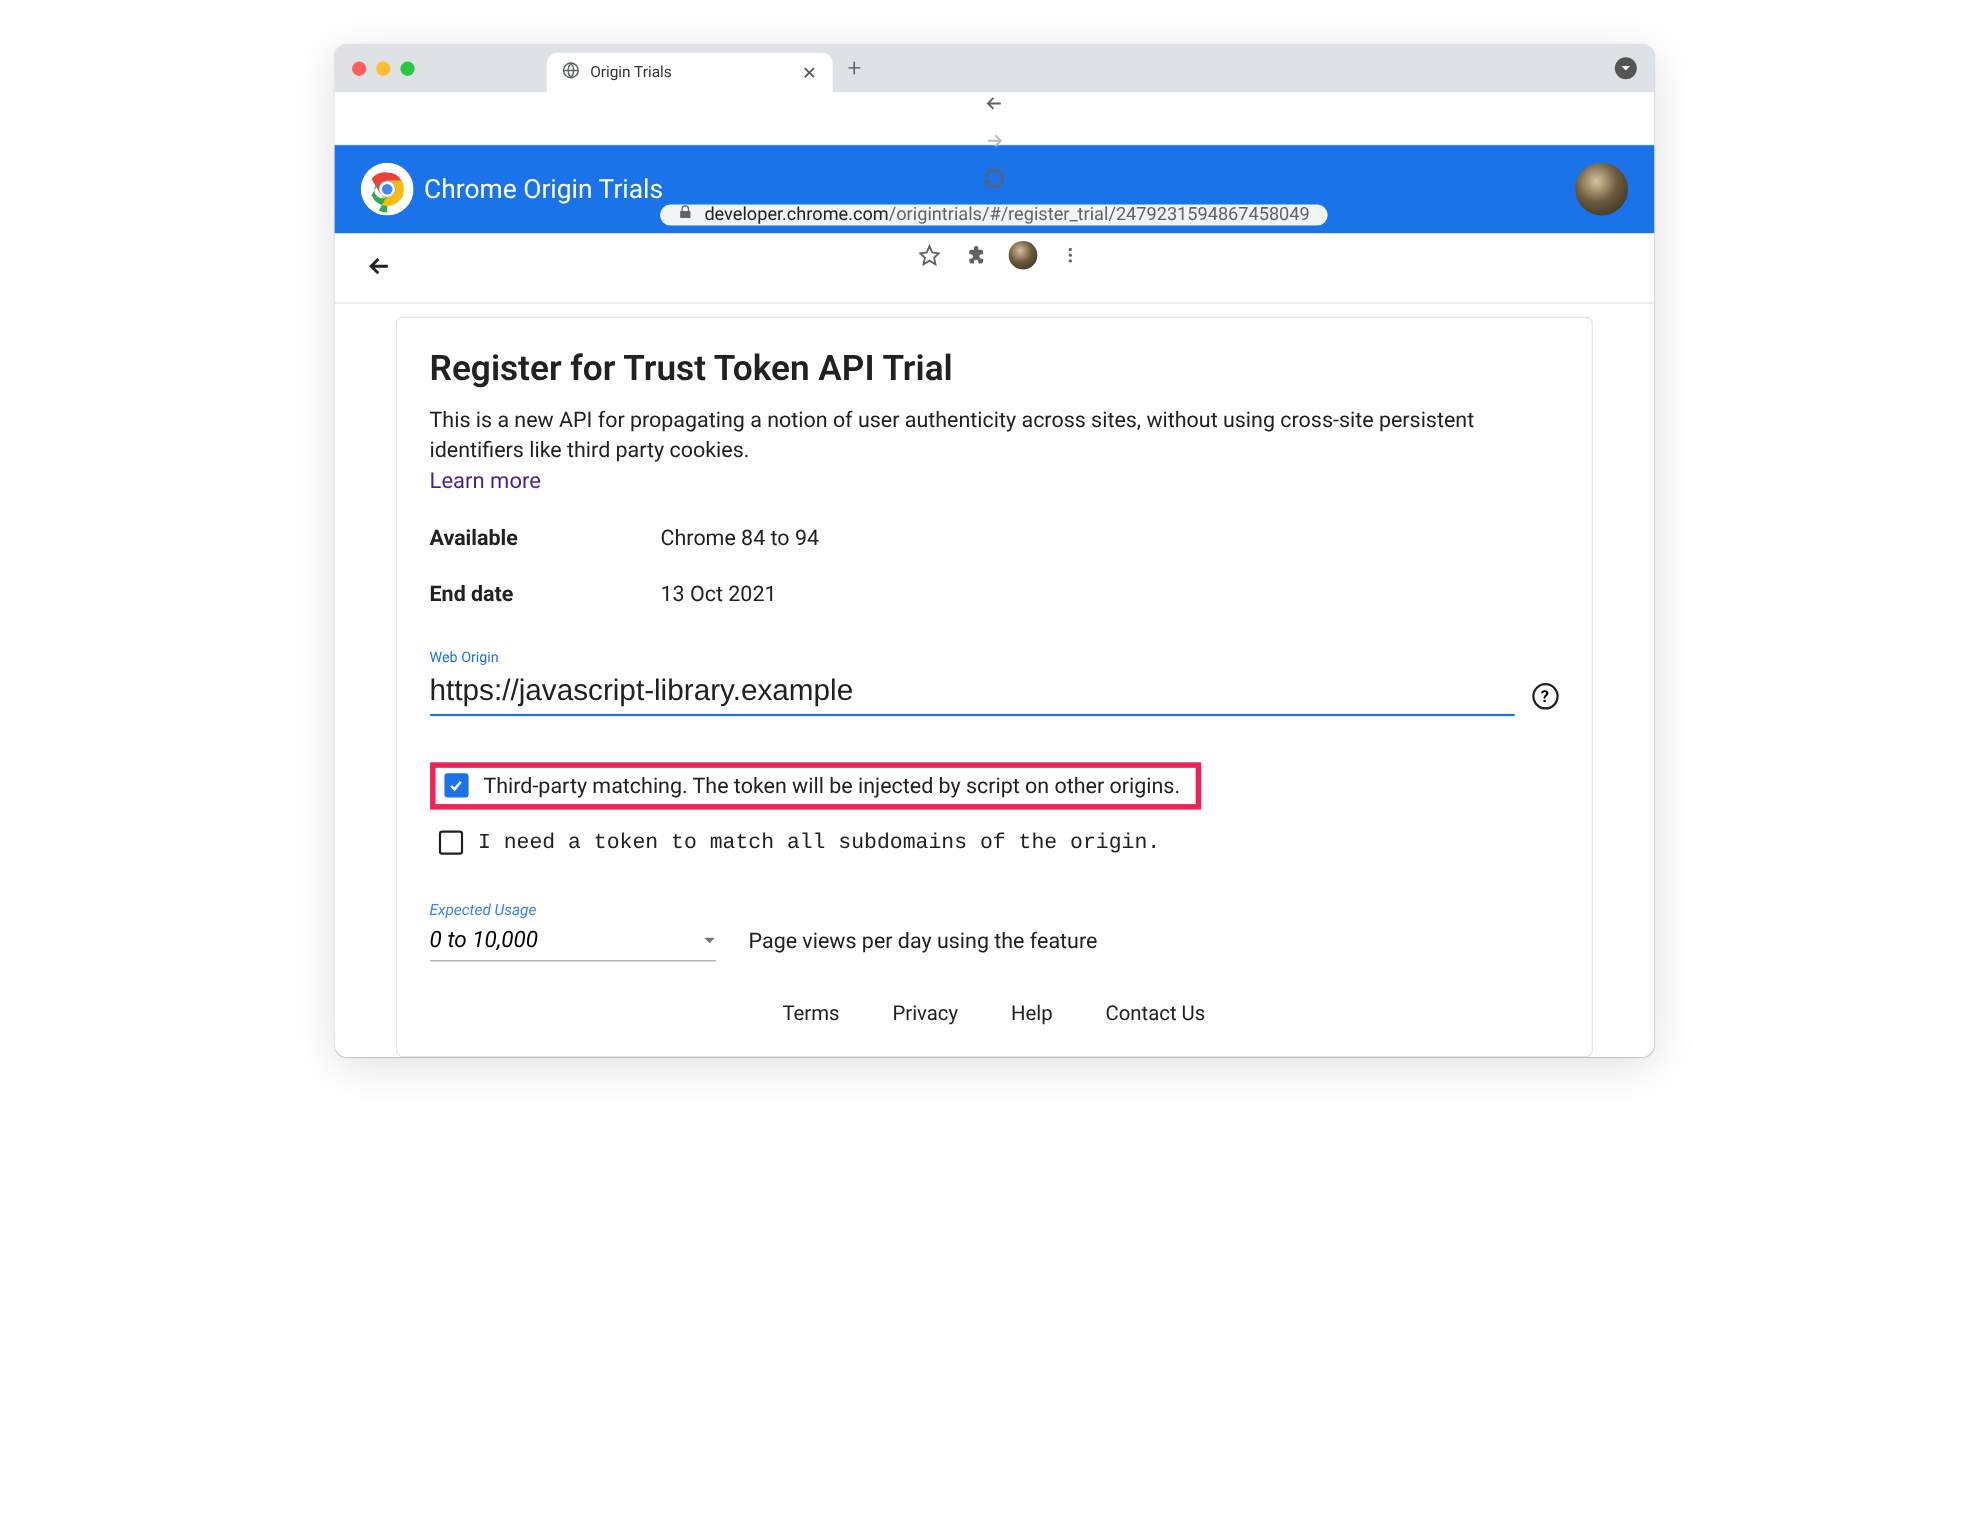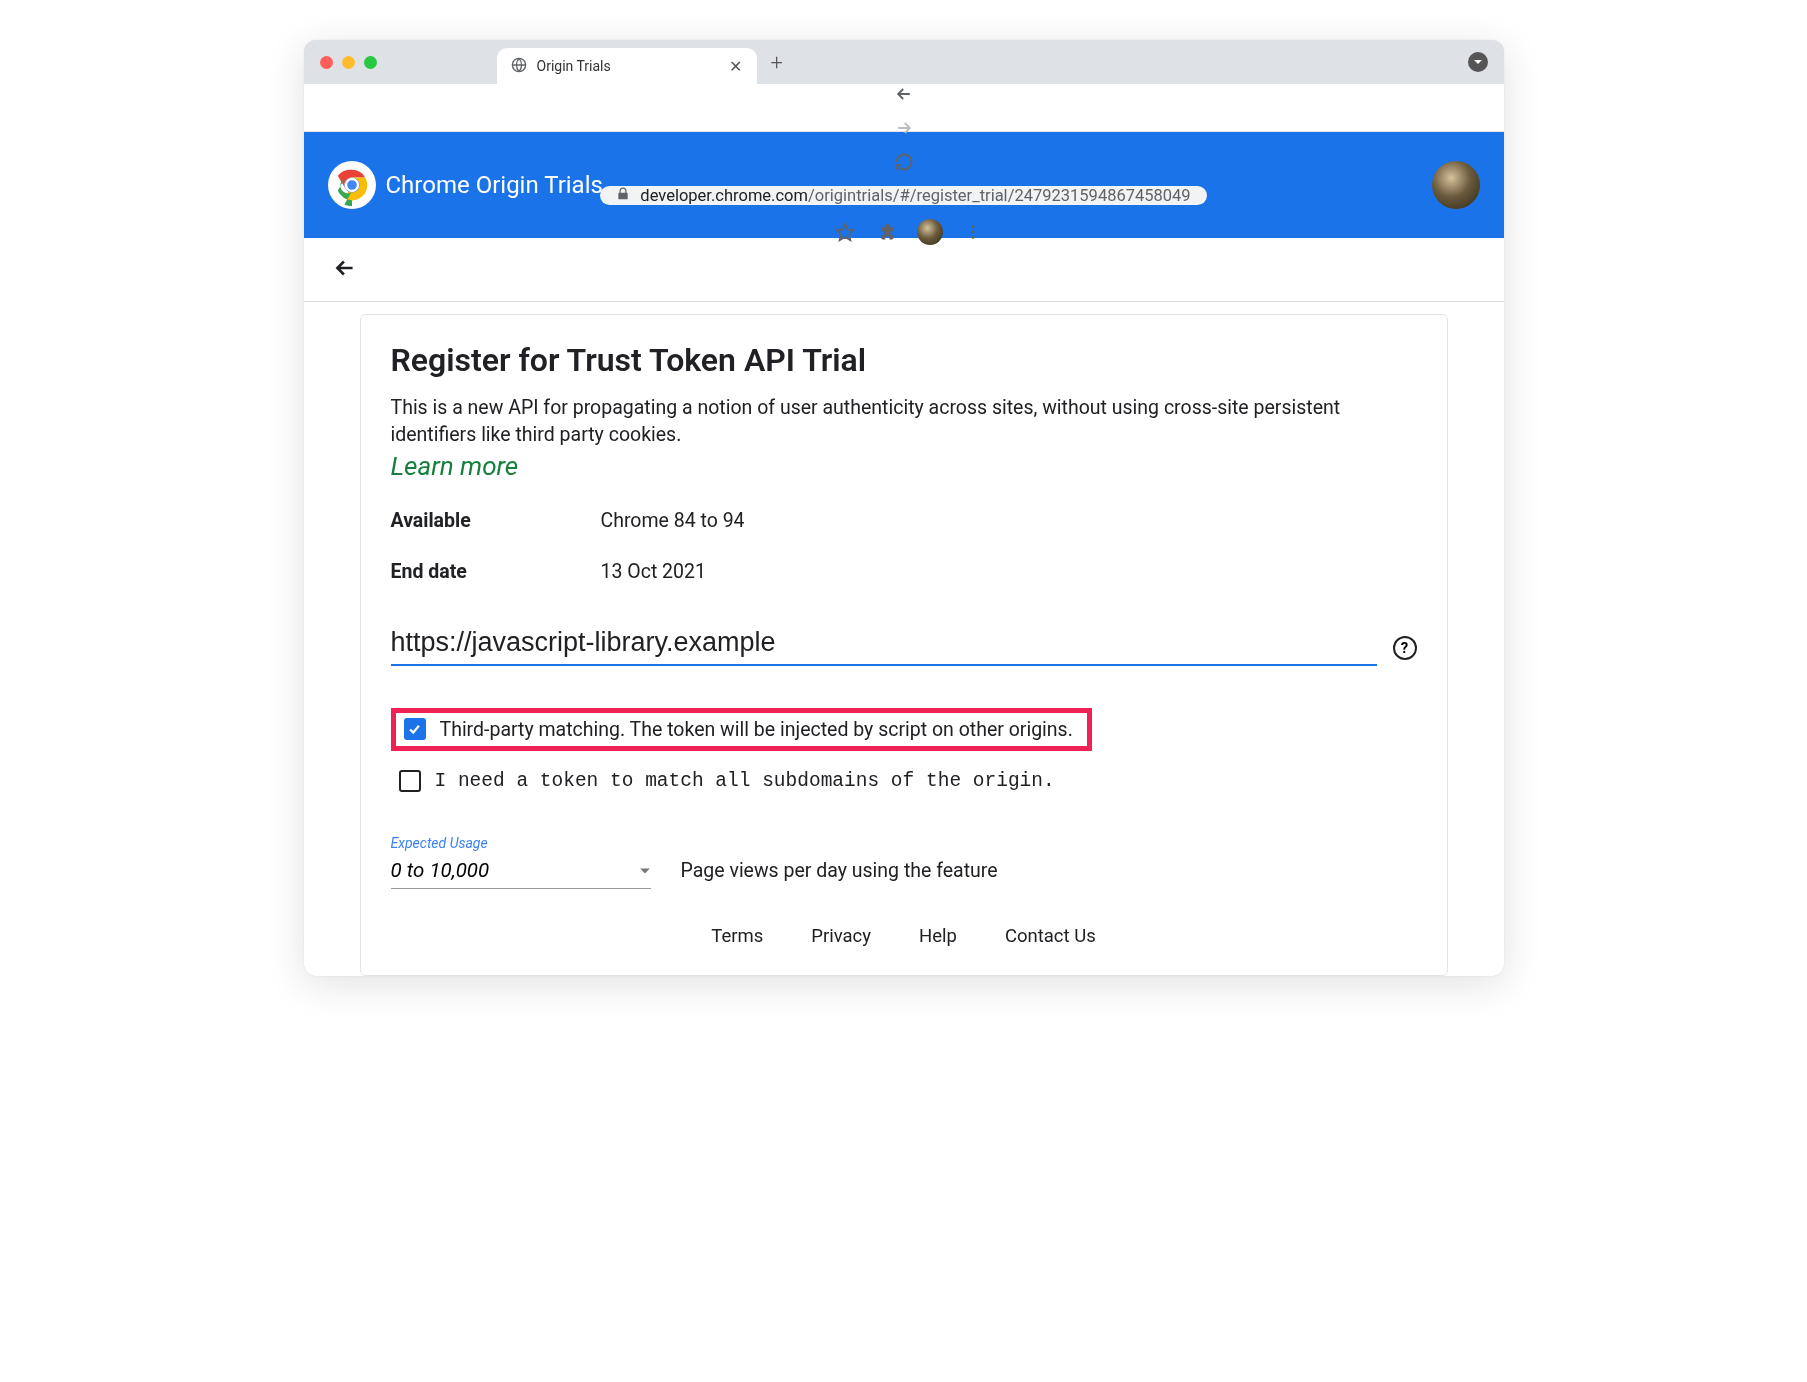--- a/index.html
+++ b/index.html
@@ -79,21 +79,21 @@
 .url-domain { color: #202124; }
 .url-path { color: #5f6368; }
 .addr-icons { display: flex; align-items: center; gap: 18px; margin-left: 10px; }
 .addr-icons .nav-icon { color: #5f6368; }
 .avatar-sm {
   width: 26px; height: 26px; border-radius: 50%;
   background: radial-gradient(circle at 40% 35%, #d6c29b 0%, #6b5a3d 45%, #2a2614 100%);
 }
 .app-header {
   background: #1a73e8;
-  height: 106px;
+  height: 80px;
   display: flex;
   align-items: center;
   padding: 0 24px;
   gap: 10px;
 }
 .chrome-logo {
   width: 48px; height: 48px; border-radius: 50%;
   position: relative;
 }
 .app-title { color: #fff; font-size: 24px; font-weight: 400; }
@@ -123,21 +123,21 @@
   font-weight: 600;
   color: #202124;
   margin-bottom: 15px;
 }
 .desc {
   font-size: 19.5px;
   color: #202124;
   line-height: 1.4;
   margin-bottom: 2px;
 }
-.learn-more { color: #15803d; font-size: 26px; text-decoration: none; font-style: italic; }
+.learn-more { color: #4c1d95; font-size: 20px; text-decoration: none; }
 .meta-row { display: flex; font-size: 19.5px; margin-top: 28px; color: #202124; }
 .meta-label { width: 210px; font-weight: 700; }
 .field-group { margin-top: 40px; position: relative; }
 .field-label { font-size: 13px; color: #1a73e8; margin-bottom: 2px; }
 .field-input {
   width: calc(100% - 40px);
   border: none;
   border-bottom: 2px solid #1a73e8;
   font-size: 27px;
   padding: 4px 0 6px;
@@ -306,20 +306,21 @@
       <div class="meta-row">
         <div class="meta-label">Available</div>
         <div>Chrome 84 to 94</div>
       </div>
       <div class="meta-row">
         <div class="meta-label">End date</div>
         <div>13 Oct 2021</div>
       </div>
 
       <div class="field-group">
+        <div class="field-label">Web Origin</div>
         <input class="field-input" value="https://javascript-library.example" style="">
         <div class="help-circle">?</div>
       </div>
 
       <div class="checkbox-row highlighted">
         <div class="cb checked">
           <svg viewBox="0 0 24 24" fill="none" stroke="#fff" stroke-width="3.6">
               <path d="M5 12l5 5 9-11"></path>
             </svg>
         </div>

